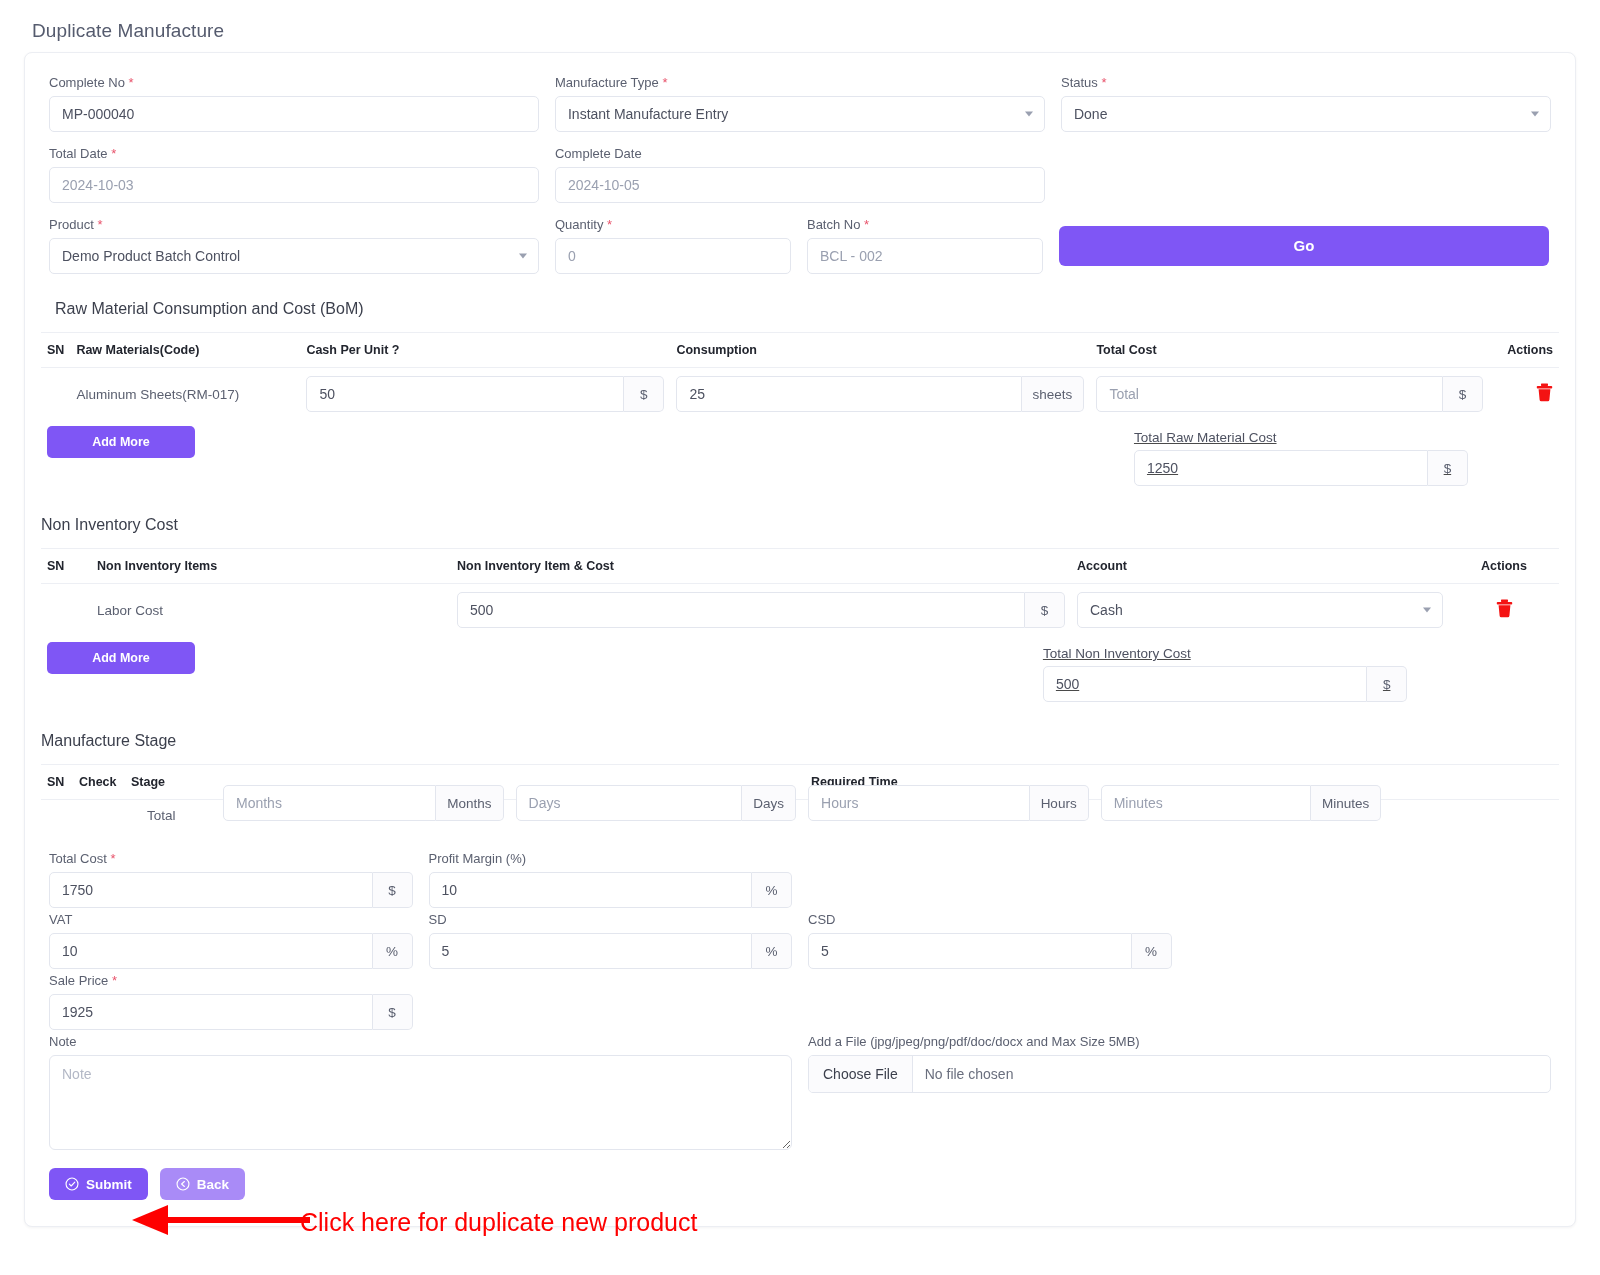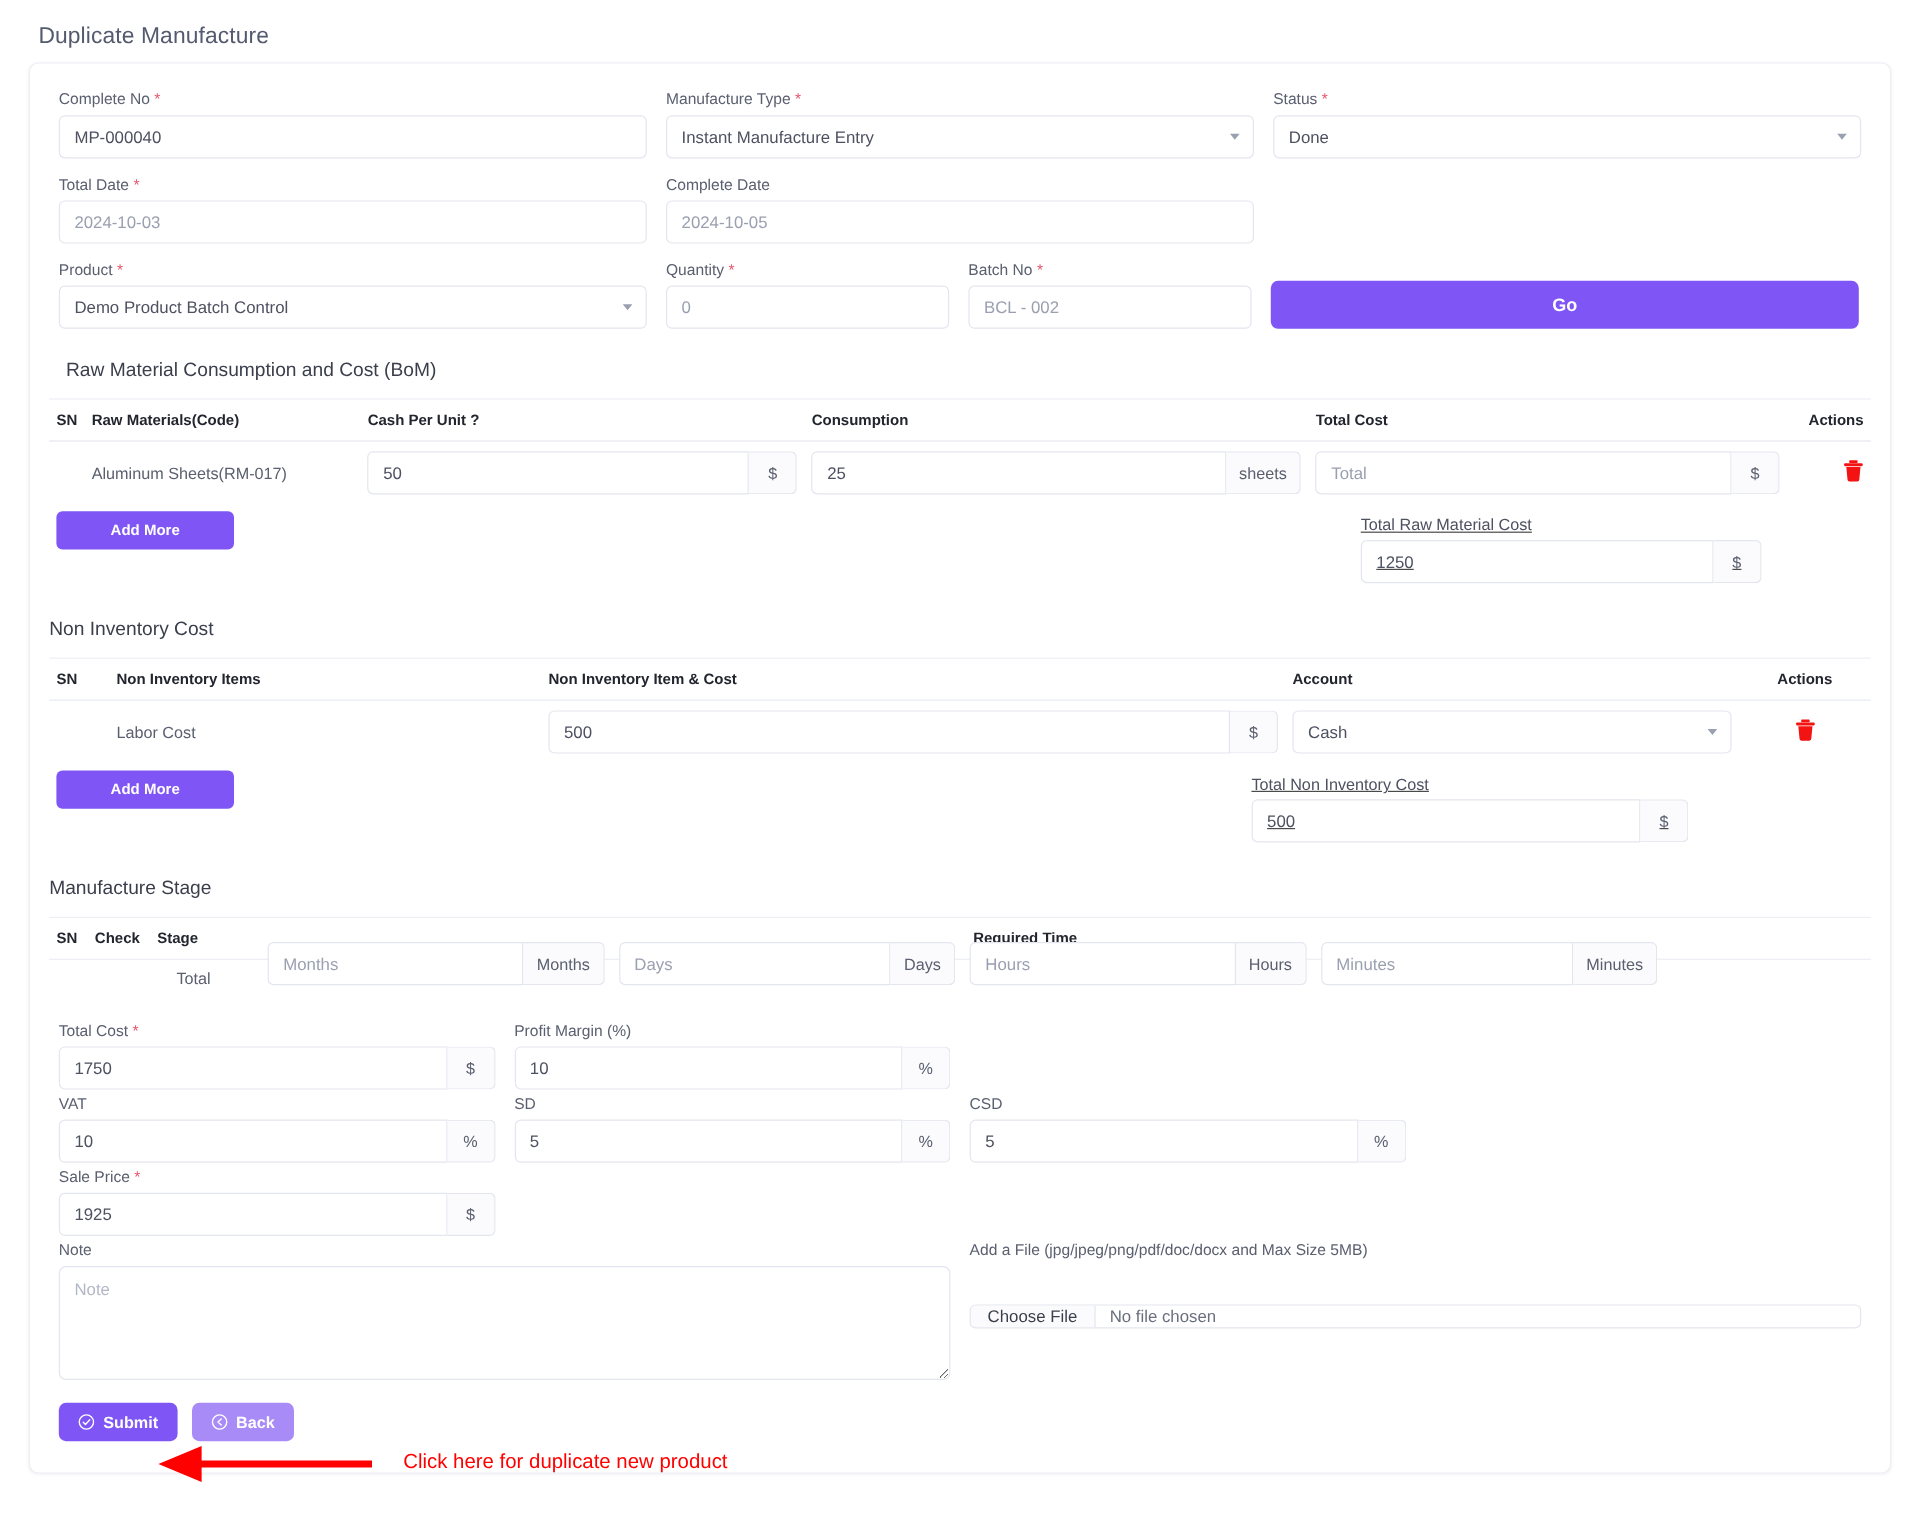--- a/index.html
+++ b/index.html
@@ -181,24 +181,23 @@
     font-family: "Liberation Sans", sans-serif;
     resize: vertical;
     outline: none;
   }
   textarea.note::placeholder { color: #b3b8c6; }
 
   .file-row {
     display: flex;
     border: 1px solid #e3e6ee;
     border-radius: 5px;
-    height: 20px;
+    height: 38px;
     overflow: hidden;
     background: #fff;
-    margin-top: 32px;
   }
   .file-btn {
     background: #fbfbfd;
     border-right: 1px solid #e3e6ee;
     padding: 0 14px;
     display: flex;
     align-items: center;
     font-size: 14px;
     color: #3b3f4c;
     cursor: pointer;
@@ -232,24 +231,24 @@
   .check-icon { display: inline-block; width: 14px; height: 14px; }
 
   .annotation-layer {
     position: absolute;
     left: 0; top: 0;
     width: 1600px; height: 1275px;
     pointer-events: none;
   }
   .anno-text {
     position: absolute;
-    left: 336px;
+    left: 300px;
     top: 1208px;
     color: #fe0000;
-    font-size: 17px;
+    font-size: 25px;
     font-family: "Liberation Sans", sans-serif;
     white-space: nowrap;
   }
 </style>
 </head>
 <body>
 
 <div class="page-wrap">
 
   <div class="page-title">Duplicate Manufacture</div>
@@ -326,21 +325,21 @@
       </div>
 
       <div class="fieldgroup" style="width:16.6%">
         <label class="fld">
           <span>Batch No</span>
           <span class="req">*</span>
         </label>
         <div class="ctrl placeholder">BCL - 002</div>
       </div>
 
-      <div class="fieldgroup w-third" style="display:flex;align-items:flex-end;">
+      <div class="fieldgroup w-third" style="display:flex;align-items:center;">
         <button class="btn-go">Go</button>
       </div>
     </div>
 
     <div class="section-title">Raw Material Consumption and Cost (BoM)</div>
 
     <table class="grid">
       <thead>
         <tr>
           <th style="width:28px">SN</th>

